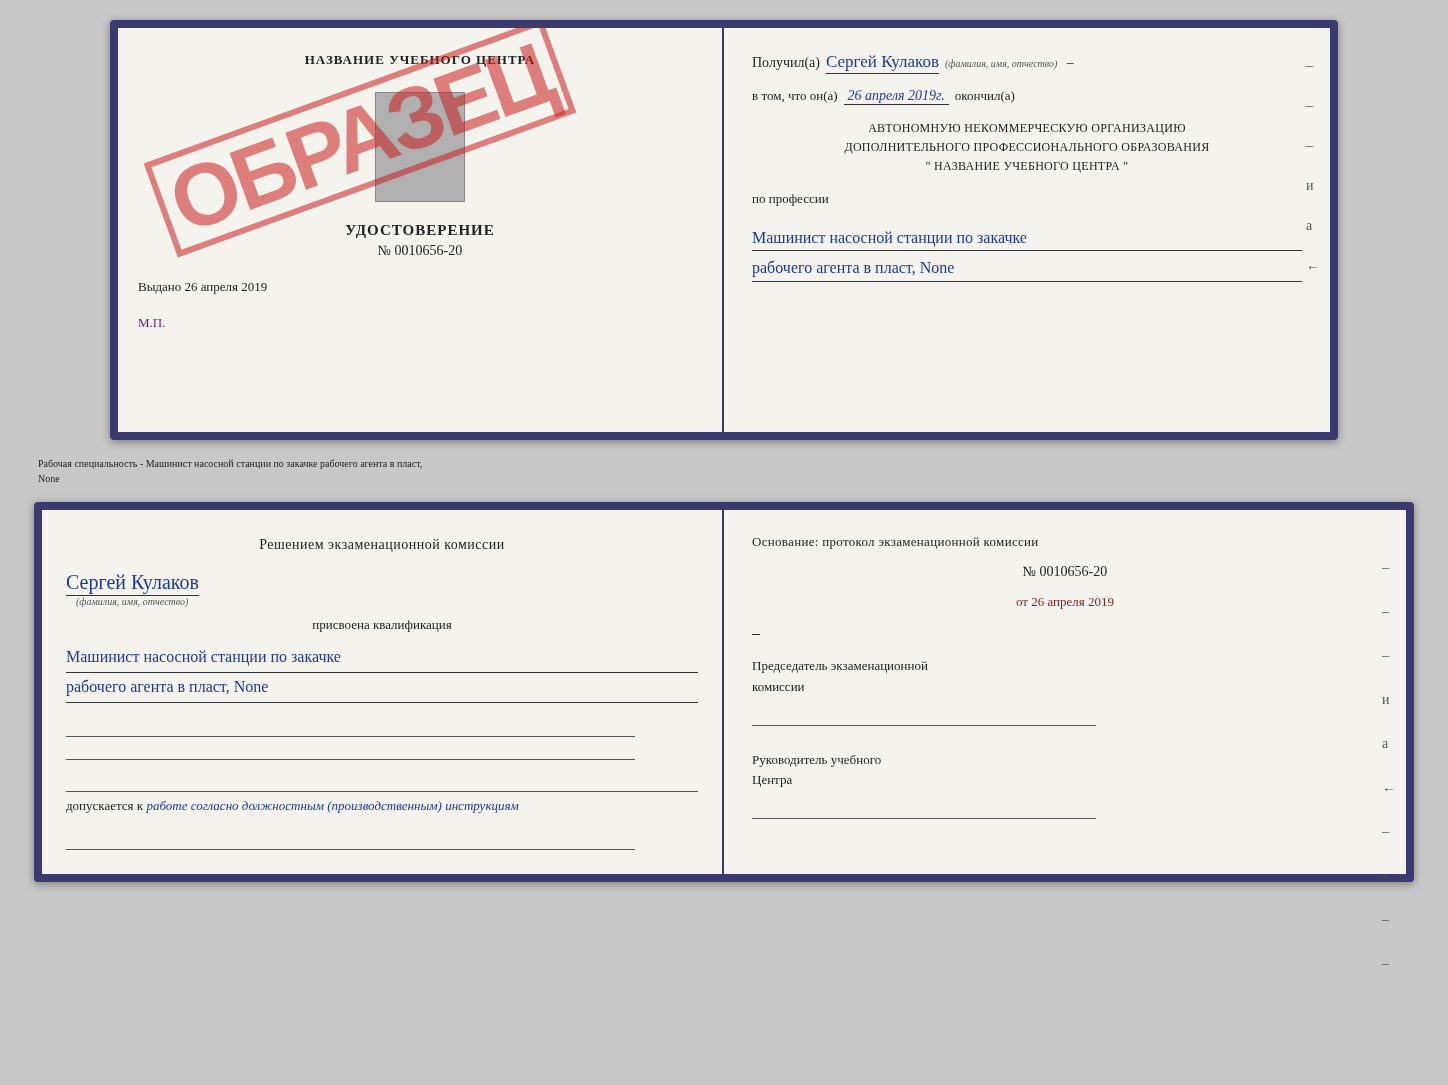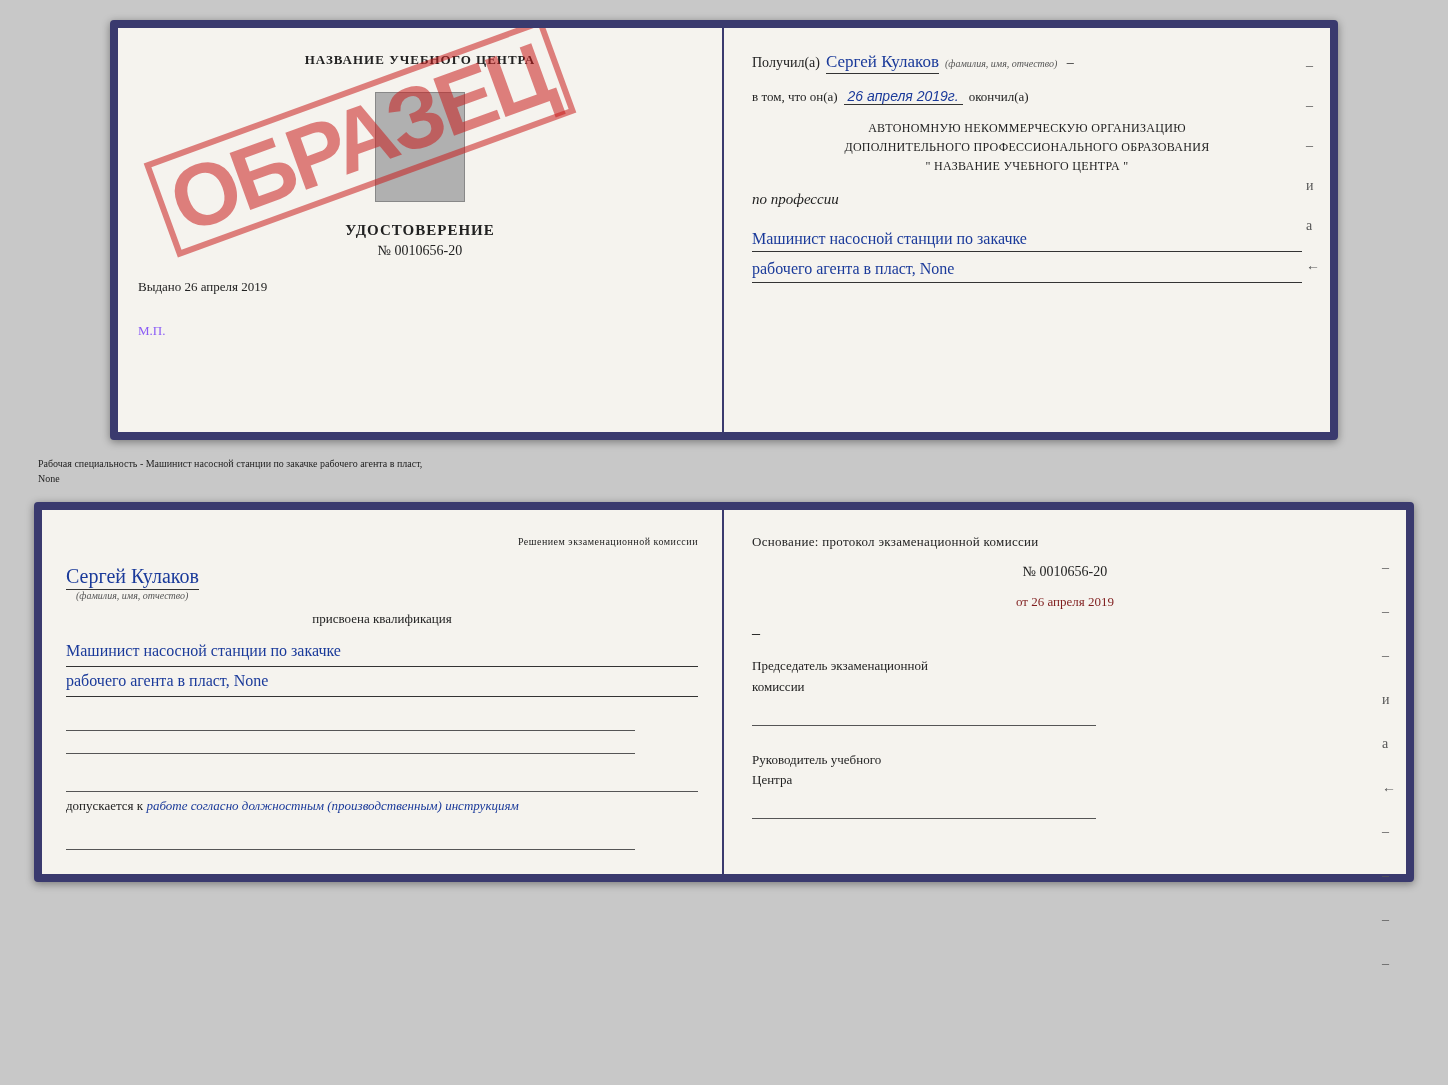--- a/index.html
+++ b/index.html
@@ -106,23 +106,23 @@
     .vydano-line {
       margin-top: auto;
       font-size: 13px;
       color: #222;
       padding-bottom: 8px;
       align-self: flex-start;
     }
 
     .mp-line {
       font-size: 13px;
-      color: #8b5cf6;
+      color: #701a75;
       align-self: flex-start;
-      margin-top: 20px;
+      margin-top: 12px;
     }
 
     
     .poluchil-line {
       font-size: 14px;
       color: #222;
       display: flex;
       align-items: center;
       gap: 6px;
       flex-wrap: wrap;
@@ -145,21 +145,21 @@
     .vtom-line {
       font-size: 13px;
       color: #222;
       display: flex;
       align-items: baseline;
       gap: 6px;
       flex-wrap: wrap;
     }
 
     .vtom-line .handwritten-date {
-      font-family: Liberation Sans, sans-serif;
+      font-family: Liberation Serif, serif;
       font-size: 14px;
       color: #1a3a9a;
       border-bottom: 1px solid #333;
       padding: 0 4px;
       font-style: italic;
     }
 
     .org-block {
       font-size: 12px;
       color: #222;
@@ -167,23 +167,22 @@
       line-height: 1.6;
       font-weight: 500;
       letter-spacing: 0.3px;
     }
 
     .org-block .org-name {
       font-size: 12px;
     }
 
     .po-professii {
-      font-size: 15px;
-      color: #222;
-      font-style: italic;
+      font-size: 13px;
+      color: #222;
     }
 
     .profession-handwritten {
       font-family: 'Segoe Script', 'Comic Sans MS', cursive;
       font-size: 16px;
       color: #1a3a9a;
       border-bottom: 1px solid #333;
       display: block;
       margin-top: 4px;
       line-height: 1.6;
@@ -233,24 +232,24 @@
     .bottom-right {
       width: 50%;
       padding: 24px 28px;
       display: flex;
       flex-direction: column;
       gap: 14px;
       position: relative;
     }
 
     .reshen-text {
-      font-size: 10px;
+      font-size: 14px;
       color: #222;
       letter-spacing: 0.5px;
-      text-align: right;
+      text-align: center;
       line-height: 1.5;
     }
 
     .name-handwritten {
       font-family: 'Segoe Script', 'Comic Sans MS', cursive;
       font-size: 20px;
       color: #1a3a9a;
       border-bottom: 1px solid #333;
       display: inline-block;
       padding-bottom: 1px;

